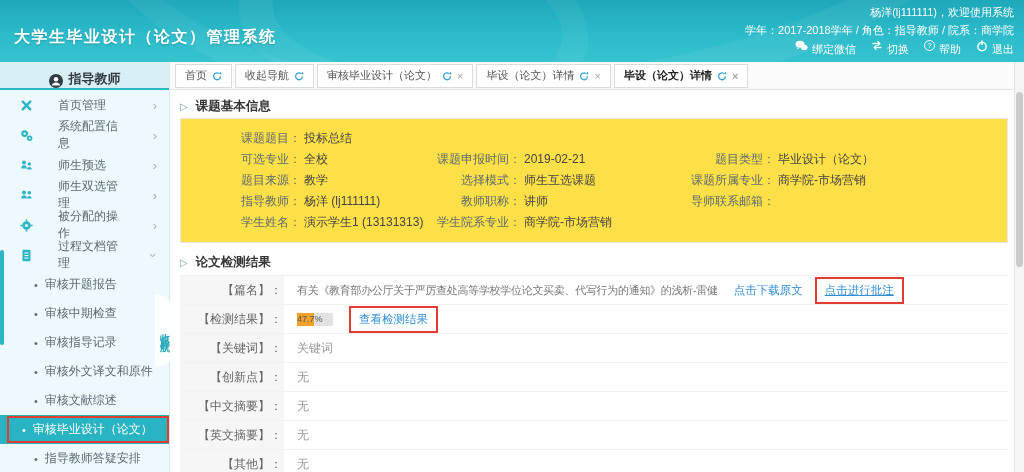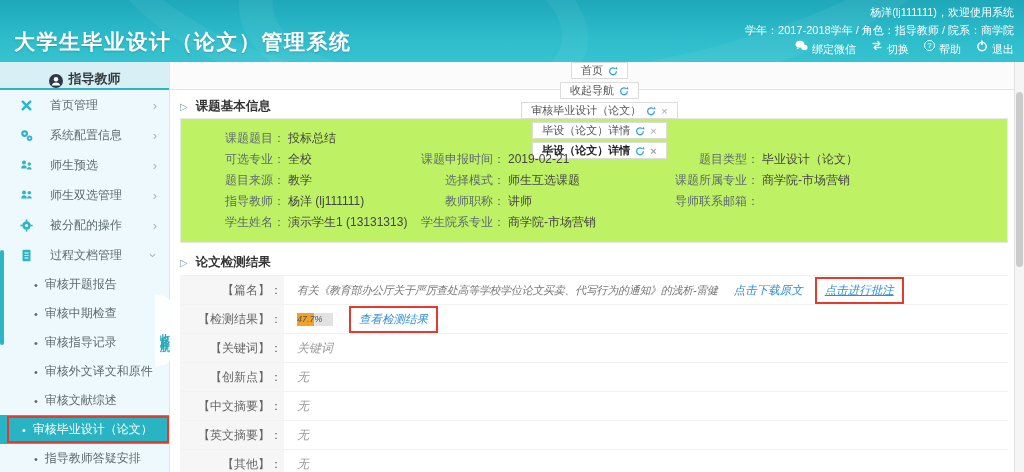--- a/index.html
+++ b/index.html
@@ -9,74 +9,74 @@
     font-family:"Liberation Sans","DejaVu Sans",sans-serif; background:#fff;
     -webkit-font-smoothing:antialiased;
   }
   
   .header { position:absolute; left:0; top:0; width:1024px; height:62px;
     background:linear-gradient(180deg,#1ea8ba 0%,#2dbccb 60%,#36c3d0 100%); overflow:hidden; }
   .swirl1 { position:absolute; width:760px; height:300px; border-radius:50%;
     border:34px solid rgba(255,255,255,.055); top:-200px; right:30px; transform:rotate(-10deg); }
   .swirl2 { position:absolute; width:500px; height:220px; border-radius:50%;
     border:26px solid rgba(255,255,255,.05); top:-120px; right:430px; transform:rotate(14deg); }
-  .hdr-title { position:absolute; left:14px; bottom:6px; color:#fff; font-size:21px;
+  .hdr-title { position:absolute; left:14px; bottom:14px; color:#fff; font-size:16px;
     font-weight:bold; letter-spacing:1.5px; text-shadow:0 1px 2px rgba(0,0,0,.18); }
   .hdr-right { position:absolute; right:10px; top:3px; color:#fff; font-size:11px;
     text-align:right; line-height:18px; z-index:2; }
   .hdr-actions { display:flex; justify-content:flex-end; gap:15px; align-items:center; margin-top:1px; }
   .hdr-act { display:flex; gap:4px; align-items:flex-start; cursor:pointer; }
   .help-bubble { display:inline-block; width:11px; height:11px; border:1px solid #fff;
     border-radius:50%; font-size:8px; line-height:9px; text-align:center; }
   
   .sidebar { position:absolute; left:0; top:62px; width:170px; height:410px;
     background:#edf9fc; border-right:1px solid #d8e8ec; }
   .role-hd { height:28px; background:#d9eff6; border-bottom:2px solid #2bb5c5;
     display:flex; align-items:flex-end; justify-content:center; gap:6px;
     font-size:13px; font-weight:bold; color:#333b40; }
   .menu-item { height:30px; display:flex; align-items:center; padding:0 12px 0 20px;
-    gap:17px; font-size:12px; color:#5d6b70; cursor:pointer; }
+    gap:25px; font-size:12px; color:#5d6b70; cursor:pointer; }
   .menu-item .chev { margin-left:auto; color:#9fb4ba; font-size:13px; line-height:1; }
   .chev.down { transform:rotate(90deg); margin-right:2px; }
   .subitem { height:29px; display:flex; align-items:center; padding-left:34px;
     font-size:12px; color:#5d6b70; gap:7px; cursor:pointer; }
   .subitem .blt { font-size:11px; }
   .subitem.active { background:#29b4c4; color:#fff; padding-left:0; }
   .red-wrap { border:2px solid #e23c30; display:flex; align-items:center; gap:7px;
     padding:3px 14px 3px 13px; margin-left:7px; }
   .side-scroll { position:absolute; left:0; top:188px; width:4px; height:95px;
     background:#2bb5c5; border-radius:2px; }
   .collapse-tab { position:absolute; left:155px; top:294px; width:19px; height:73px;
     background:#fdfefe; z-index:20; display:flex; align-items:center; justify-content:center;
     clip-path:polygon(0 0,55% 3%,100% 13%,100% 87%,55% 97%,0 100%);
     filter:drop-shadow(0 0 1px #49c3d2); cursor:pointer; }
   .collapse-tab span { writing-mode:vertical-rl; text-orientation:upright;
     font-size:10px; letter-spacing:3px; color:#2aa9ba; font-weight:bold; }
   
   .main { position:absolute; left:170px; top:62px; width:854px; height:410px; background:#fff; }
   .tabbar { height:28px; border-bottom:1px solid #e4e4e4; background:#fbfbfb;
-    display:flex; align-items:center; padding-left:5px; gap:3px;flex-direction:column; }
+    display:flex; align-items:center; padding-left:5px; gap:3px; }
   .tab { height:24px; border:1px solid #dcdcdc; background:#fff; display:flex;
     align-items:center; gap:5px; padding:0 9px; font-size:11px; color:#555; cursor:pointer; white-space:nowrap; }
   .tab.active { font-weight:bold; color:#222; }
   .tab .x { color:#a5a5a5; font-size:11px; cursor:pointer; }
   .section-hd { display:flex; align-items:center; gap:8px; margin:7px 0 0 10px;
     height:18px; font-size:12.5px; font-weight:bold; color:#333; }
   .tri { color:#7fa2ac; font-size:10px; font-weight:normal; }
-  .panel { margin:3px 16px 0 10px; border:1px solid #e8e8e8; background:#bef264; padding:9px 0; }
+  .panel { margin:3px 16px 0 10px; border:1px solid #e8e8e8; background:#fde047; padding:9px 16px; }
   .info-row { display:grid; grid-template-columns:236px 254px 1fr; line-height:21px; font-size:12px; }
   .cell { display:flex; }
   .cell .lbl { color:#5d6b70; text-align:right; flex:none; }
   .c1 .lbl { width:104px; } .c2 .lbl { width:88px; } .c3 .lbl { width:88px; }
   .cell .val { color:#444; padding-left:3px; white-space:nowrap; }
   .det-table { margin:4px 16px 0 10px; border-top:1px solid #f0f0f0; }
   .det-row { display:flex; align-items:center; min-height:29px; border-bottom:1px solid #f2f2f2; font-size:12px; }
   .det-lbl { flex:0 0 104px; align-self:stretch; background:#f6f6f6; display:flex;
     align-items:center; justify-content:flex-end; color:#666; padding-right:2px; }
-  .det-val { padding-left:13px; color:#888; display:flex; align-items:center;font-style:italic; }
+  .det-val { padding-left:13px; color:#888; display:flex; align-items:center; }
   .val-gray { color:#999; }
   .fname { color:#777; font-size:11px; letter-spacing:-.3px; white-space:nowrap; }
   .link { color:#2e8ed8; cursor:pointer; font-size:11.5px; white-space:nowrap; }
   .link.u { text-decoration:underline; }
   .red-box { display:inline-flex; align-items:center; border:2px solid #e23c30;
     padding:4px 8px; margin:-6px 0; }
   .pbar { position:relative; width:36px; height:13px; background:#e2e2e2; overflow:hidden; flex:none; }
   .pfill { position:absolute; left:0; top:0; height:100%; width:45%; background:#f2a129; }
   .ptext { position:absolute; left:0; top:0; width:100%; text-align:left;
     font-size:9px; color:#555; line-height:13px; }

